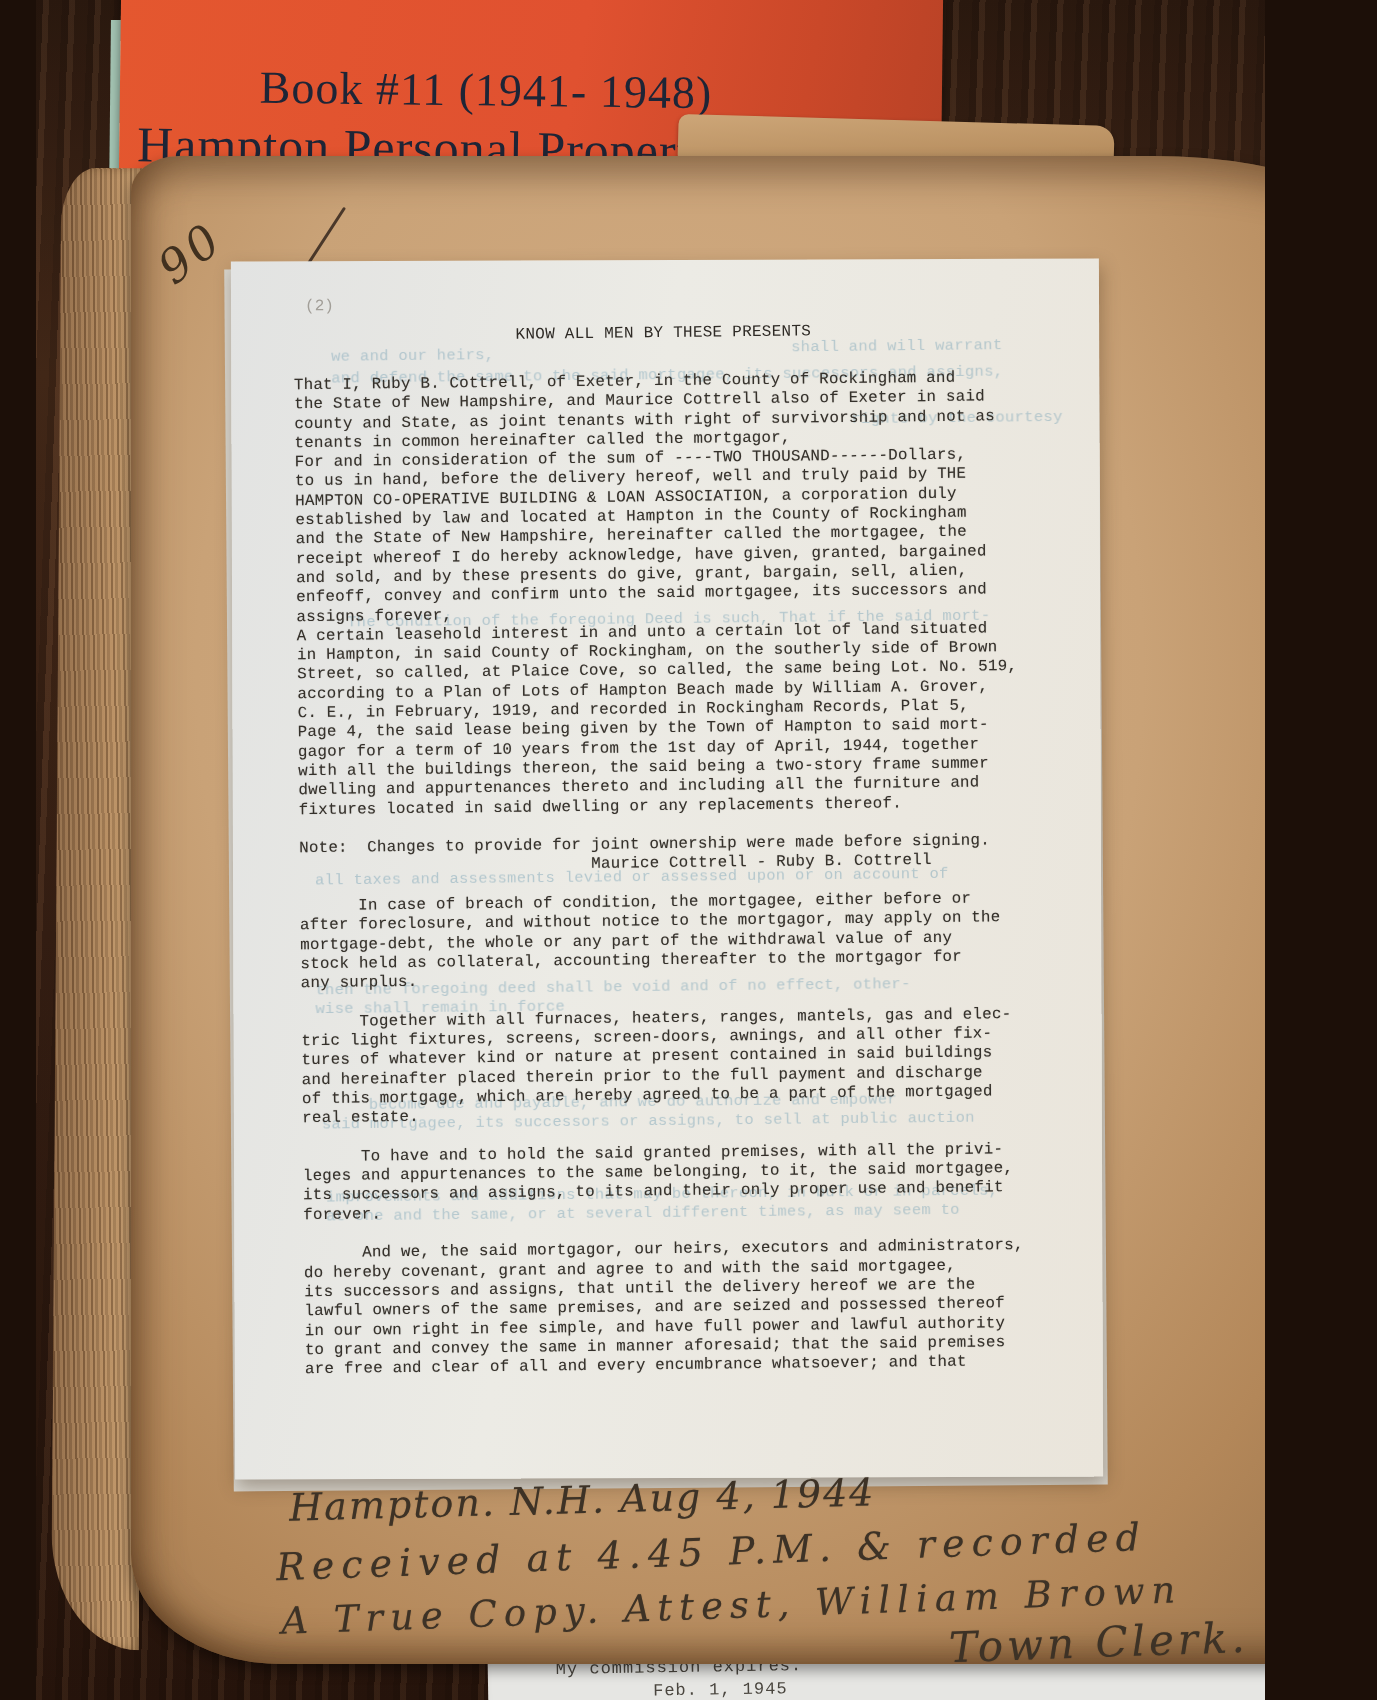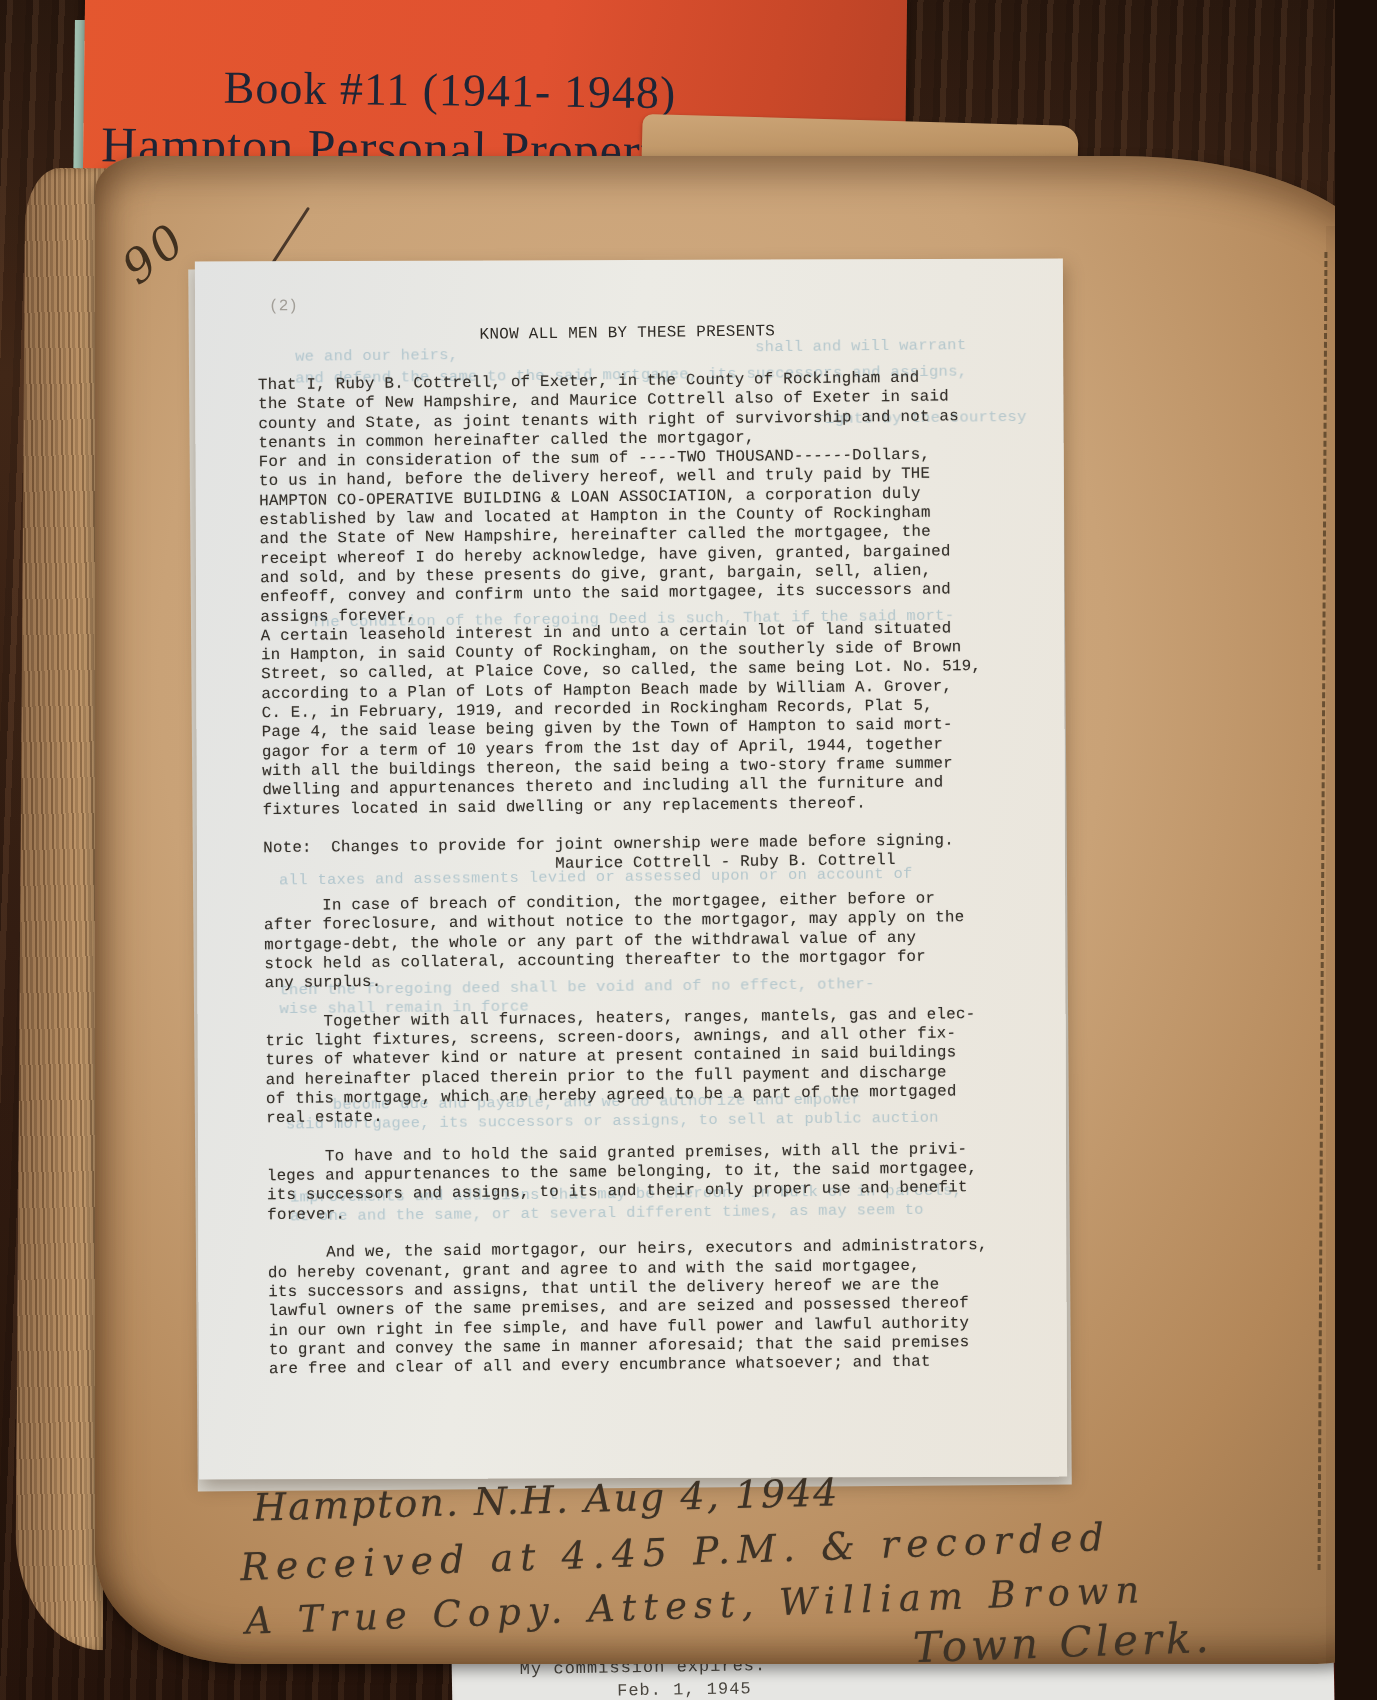--- a/index.html
+++ b/index.html
@@ -1,20 +1,20 @@
 <!DOCTYPE html>
 <html><head>
 <meta charset="utf-8">
 <style>
   html,body{margin:0;padding:0;background:#1c0f08;}
-  .scene{position:relative;width:1335px;height:1700px;overflow:hidden;
+  .scene{position:relative;width:1229px;height:1700px;overflow:hidden;
     background:
       repeating-linear-gradient(92deg, rgba(0,0,0,.22) 0 7px, rgba(255,210,160,.05) 7px 13px, rgba(0,0,0,.12) 13px 26px),
       linear-gradient(180deg,#2f1b10 0%,#4a2c1a 22%,#3a2114 55%,#2a160c 100%);
-    font-family:"Liberation Sans", sans-serif;}
+    font-family:"Liberation Sans", sans-serif;margin-left:36px;}
   
   .teal{position:absolute;left:74px;top:20px;width:18px;height:178px;background:#a3c3b2;transform:rotate(.6deg);z-index:1;}
   
   .card{position:absolute;left:84px;top:-28px;width:822px;height:228px;z-index:2;
     background:linear-gradient(100deg,#e4572f 0%,#e05130 55%,#ca4829 82%,#b84226 100%);
     transform:rotate(.7deg);box-shadow:0 3px 10px rgba(0,0,0,.45);}
   .card-l1,.card-l2{font-family:"Liberation Serif", serif;color:#1e2536;text-align:center;white-space:nowrap;}
   .card-l1{position:absolute;left:0;right:90px;top:92px;font-size:46px;letter-spacing:1px;}
   .card-l2{position:absolute;left:-20px;right:60px;top:148px;font-size:50px;letter-spacing:1px;}
   

